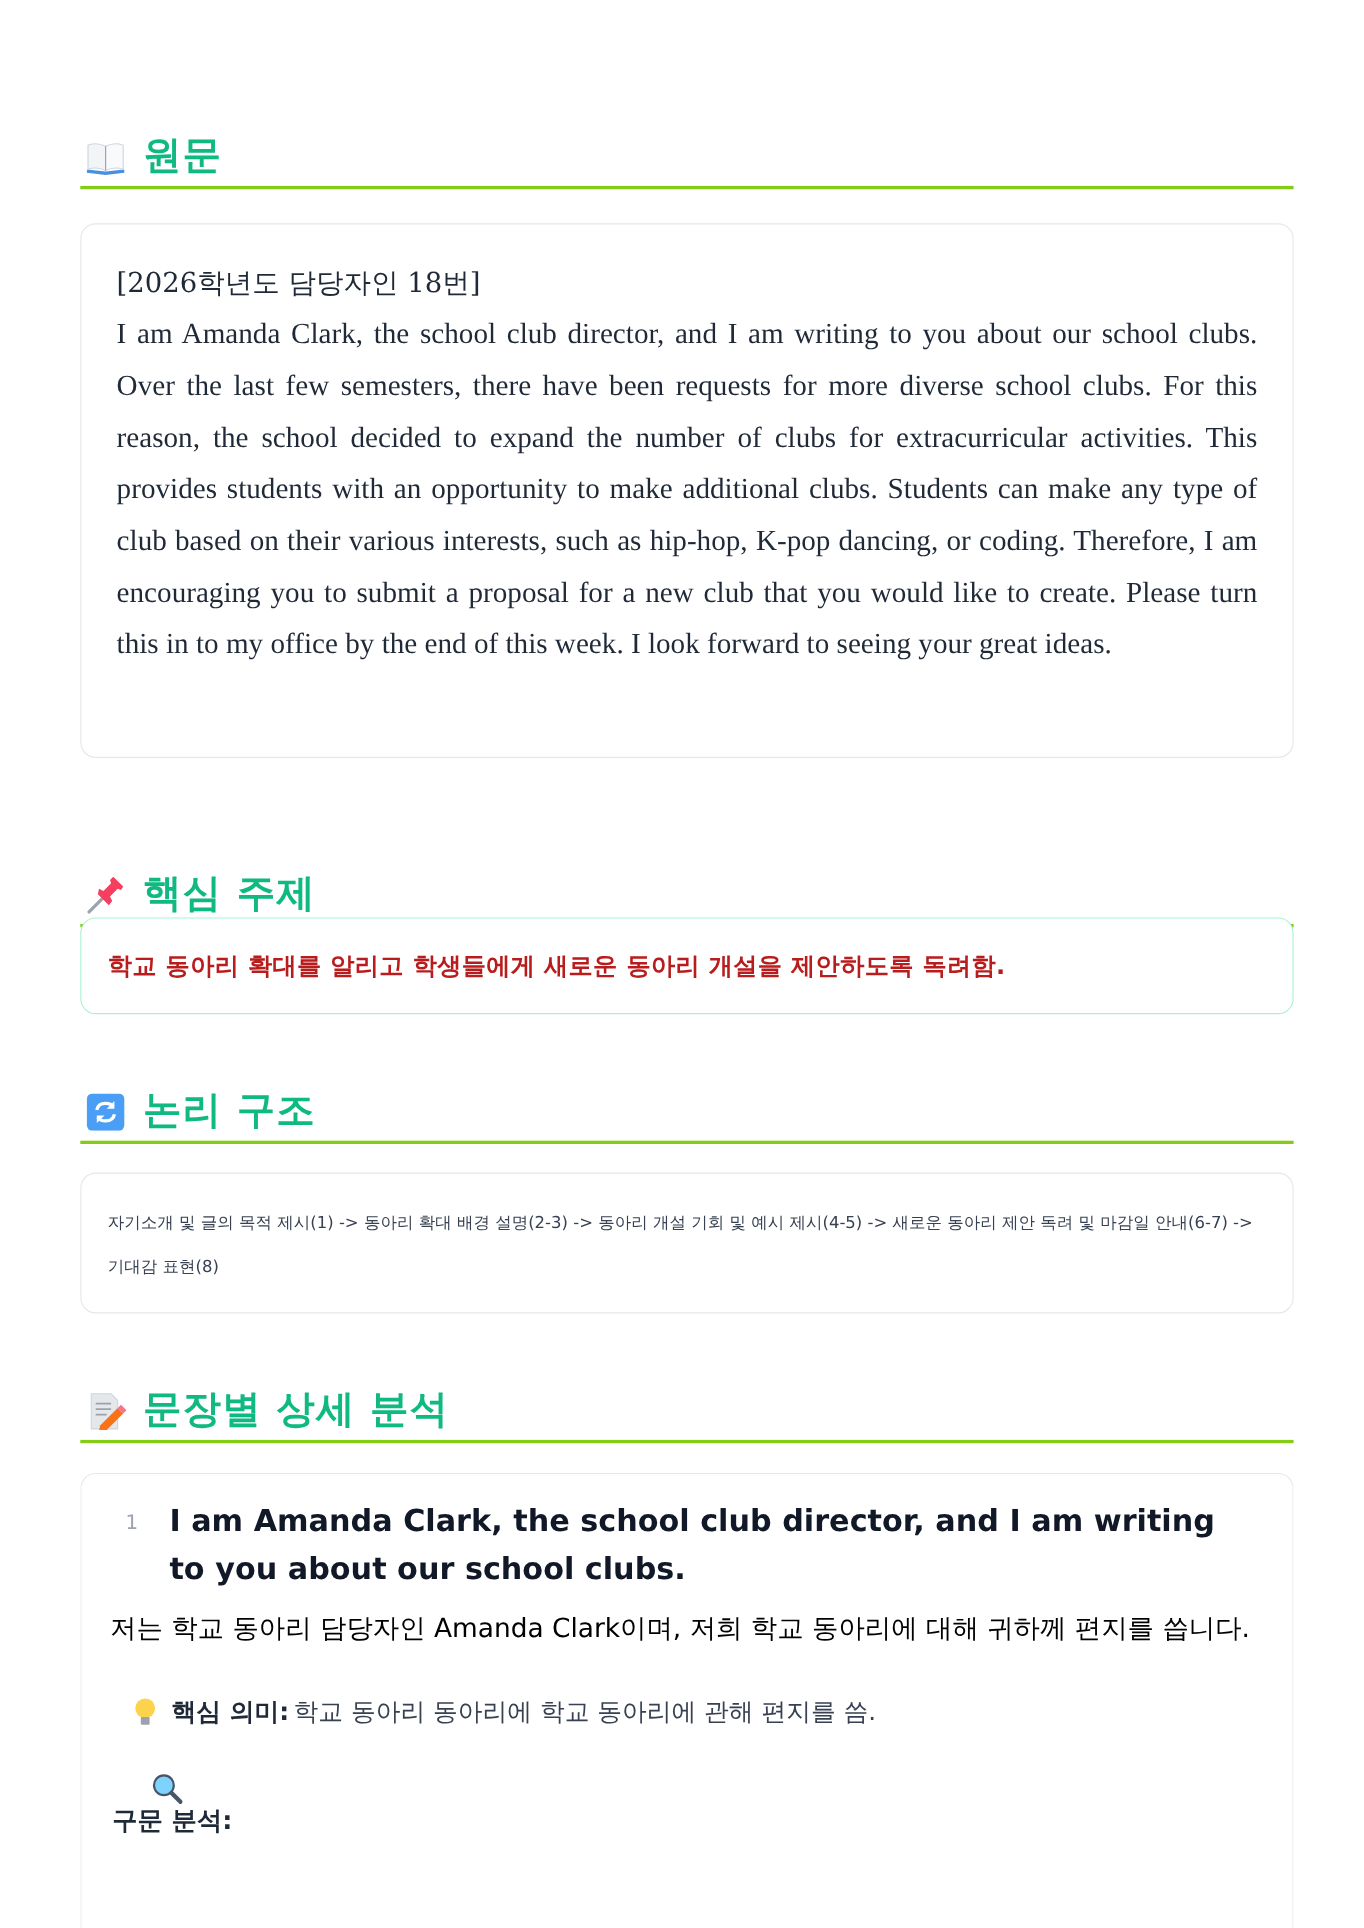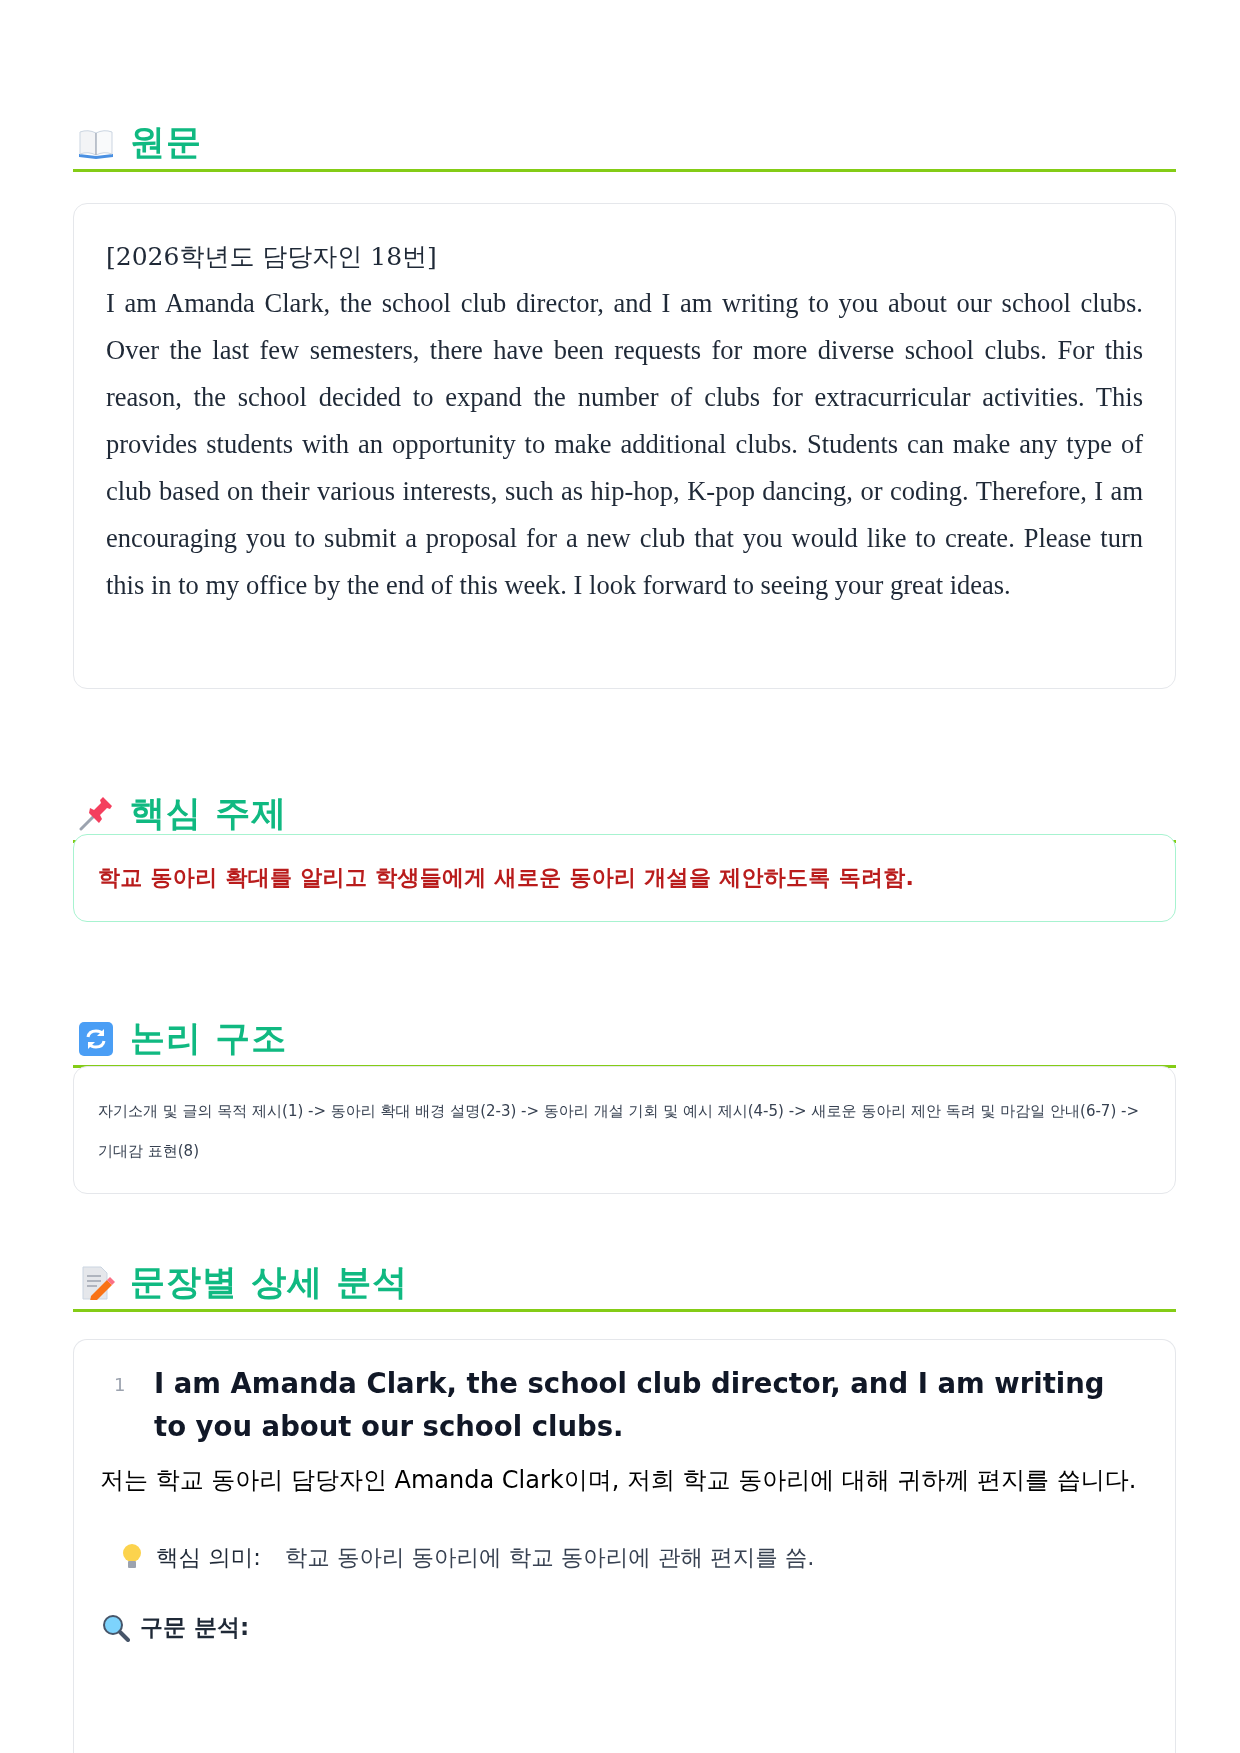--- a/index.html
+++ b/index.html
@@ -15,33 +15,33 @@
 
   #sec-original { top: 112px; }
   #box-original { top: 203px; height: 486px; padding: 30px 32px; }
   .orig-label { font-family: "DejaVu Serif", "Liberation Serif", serif; font-size: 25px; color: #1f2937; line-height: 46px; }
   .orig-text { font-family: "Liberation Serif", "DejaVu Serif", serif; font-size: 26.5px; color: #1f2937; line-height: 47px; text-align: justify; }
 
   #sec-theme { top: 783px; }
   #box-theme { top: 834px; height: 88px; border-color: #a7f3d0; padding: 0 24px; display: flex; align-items: center; }
   .theme-text { font-size: 22px; font-weight: bold; color: #b91c1c; letter-spacing: 0.3px; }
 
-  #sec-logic { top: 1008px; }
+  #sec-logic { top: 980px; }
   #box-logic { top: 1066px; height: 128px; padding: 24px 24px; }
   .logic-text { font-size: 15px; color: #374151; line-height: 40px; }
 
   #sec-detail { top: 1252px; }
   #box-detail { top: 1339px; height: 430px; border-bottom: none; border-radius: 14px 14px 0 0; padding: 0; }
   .sent-num { position: absolute; left: 40px; top: 34px; font-size: 18px; color: #9ca3af; }
   .sent-en { position: absolute; left: 80px; top: 22px; width: 960px; font-size: 27.5px; font-weight: bold; color: #111827; line-height: 43px; }
   .sent-ko { position: absolute; left: 26px; top: 122px; font-size: 24px; color: #000000; line-height: 36px; }
   .meaning { position: absolute; left: 46px; top: 200px; font-size: 22.5px; color: #374151; line-height: 34px; display: flex; align-items: center; }
   .meaning .bulb { width: 24px; height: 28px; margin-right: 12px; }
-  .meaning .m-label { font-weight: normal; color: #1f2937; margin-right: 24px; }
-  .syntax { position: absolute; left: 28px; top: 272px; font-size: 23px; font-weight: bold; color: #1f2937; display: flex; align-items: center; }
+  .meaning .m-label { font-weight: bold; color: #1f2937; margin-right: 4px; }
+  .syntax { position: absolute; left: 28px; top: 272px; font-size: 23px; font-weight: bold; color: #1f2937; display: flex; align-items: center; flex-direction: column; }
   .syntax .mag { width: 28px; height: 28px; margin-right: 10px; }
 </style>
 </head>
 <body>
 
 <div class="page">
 
   <div class="section-head" id="sec-original">
     <span class="icon">
       <svg width="38" height="34" viewBox="0 0 38 34">

